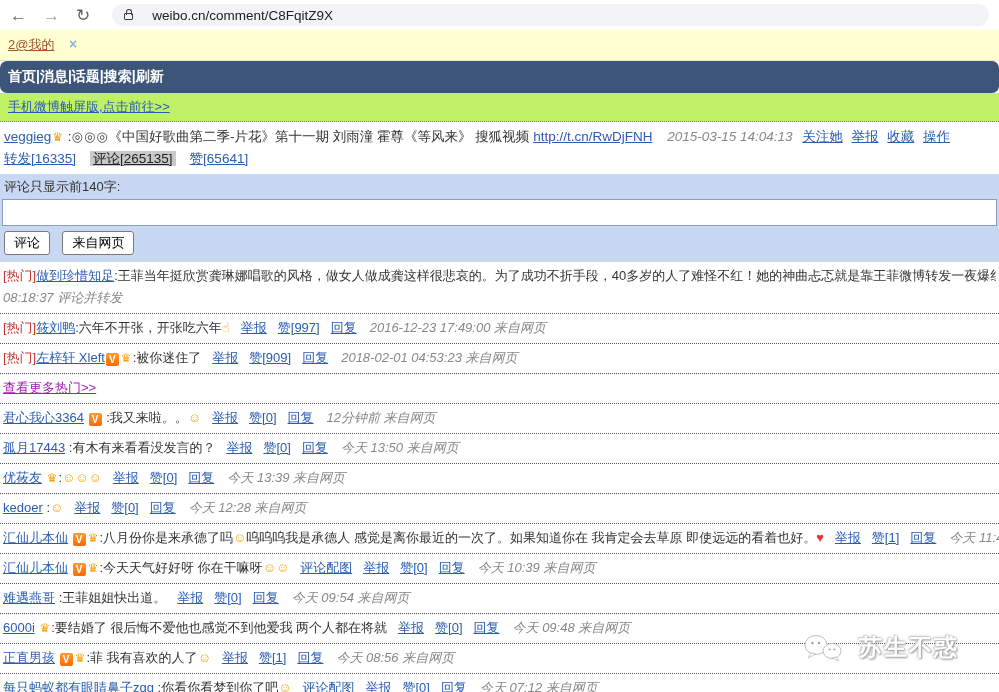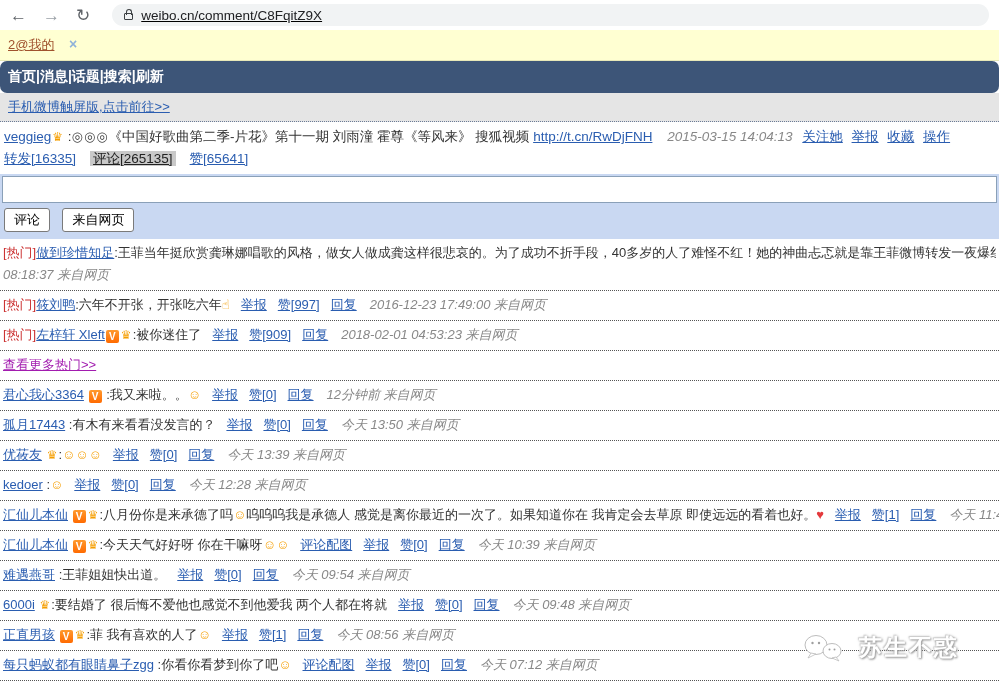--- a/index.html
+++ b/index.html
@@ -5,37 +5,37 @@
   * { margin:0; padding:0; box-sizing:border-box; }
   html,body { width:999px; height:692px; background:#fff; overflow:hidden; position:relative;
     font-family:"Liberation Sans","DejaVu Sans",sans-serif; }
   a { text-decoration:underline; cursor:pointer; }
 
   
   .browser-bar { height:30px; background:#fff; display:flex; align-items:center; padding:0 10px; gap:16px; }
   .nav-ico { font-size:17px; color:#5f6368; line-height:1; cursor:pointer; }
   .nav-ico.fwd { color:#9aa0a6; }
   .url-pill { flex:1; height:22px; background:#f1f3f4; border-radius:12px; display:flex; align-items:center;
-    gap:8px; padding:0 12px; margin-left:6px;text-decoration:underline; }
+    gap:19px; padding:0 12px; margin-left:6px; }
   .lock { width:9px; height:7px; border:1.5px solid #3c4043; border-radius:1px; position:relative; display:inline-block; margin-top:3px; }
   .lock::before { content:""; position:absolute; left:0.5px; top:-5px; width:4px; height:5px;
     border:1.5px solid #3c4043; border-bottom:none; border-radius:4px 4px 0 0; }
   .url-text { font-size:13.5px; color:#202124; }
 
   
   .notice-bar { background:#ffffd2; padding:5px 8px 6px; border-bottom:1px solid #e8e8b8; }
   .notice-link { color:#a0522d; font-size:13px; }
   .notice-close { color:#8fb2d9; font-size:14px; margin-left:10px; text-decoration:none; font-weight:bold; }
 
   
   .wb-nav { background:#3d5578; color:#fff; font-weight:bold; font-size:14px; padding:7px 8px;border-radius:7px; }
   .wb-nav a { color:#fff; text-decoration:none; }
   .wb-nav .sep::before { content:"|"; }
 
-  .touch-row { background:#e5e5e5; padding:4px 8px 5px; border-bottom:1px dotted #6b7b96; }
+  .touch-row { background:#bef264; padding:4px 8px 5px; border-bottom:1px dotted #6b7b96; }
   .touch-row a { color:#2a5db0; font-size:13px; }
 
   
   .post-line { padding:6px 4px 2px; font-size:13.5px; white-space:nowrap; overflow:hidden; color:#333; }
   .post-line a.uname { color:#2a5db0;text-align:center; }
   .vid { color:#444; font-size:13px; letter-spacing:1px; }
   .post-time { color:#888; font-style:italic; margin:0 6px; }
   .post-line a.act { color:#2a5db0; margin-right:5px; }
   .stats-line { padding:2px 4px 6px; font-size:13.5px; }
   .stats-line a { color:#2a5db0; margin-right:14px; }
@@ -103,32 +103,33 @@
   <a class="act">关注她</a>
   <a class="act">举报</a>
   <a class="act">收藏</a>
   <a class="act">操作</a>
 </div>
 <div class="stats-line">
   <a>转发[16335]</a><span class="stat-current">评论[265135]</span><a>赞[65641]</a>
 </div>
 
 <div class="form-area">
+  <div class="form-label">评论只显示前140字:</div>
   <textarea style=""></textarea>
   <div class="btn-row">
     <button class="btn">评论</button>
     <button class="btn">来自网页</button>
   </div>
 </div>
 
 <div class="c-row" style="white-space:normal;">
   <div class="clip-text">
     <span class="hot-tag">[热门]</span><a class="uname">做到珍惜知足</a><span>:王菲当年挺欣赏龚琳娜唱歌的风格，做女人做成龚这样很悲哀的。为了成功不折手段，40多岁的人了难怪不红！她的神曲忐忑就是靠王菲微博转发一夜爆红的， 尝到甜头</span>
   </div>
-  <div class="time-line"><span class="c-time" style="margin-left:0;">08:18:37 来自网页</span></div>
+  <div class="time-line"><span class="c-time" style="margin-left:0;">08:18:37 评论并转发</span></div>
 </div>
 
 <div class="c-row">
   <span class="hot-tag">[热门]</span><a class="uname">筱刘鸭</a><span>:六年不开张，开张吃六年<span class="em">☝</span></span><span class="c-links"><a>举报</a><a>赞[997]</a><a>回复</a></span><span class="c-time">2016-12-23 17:49:00 来自网页</span>
 </div>
 
 <div class="c-row">
   <span class="hot-tag">[热门]</span><a class="uname">左梓轩 Xleft</a><span class="vbadge">V</span><span class="crown">♛</span><span>:被你迷住了</span><span class="c-links"><a>举报</a><a>赞[909]</a><a>回复</a></span><span class="c-time">2018-02-01 04:53:23 来自网页</span>
 </div>
 

